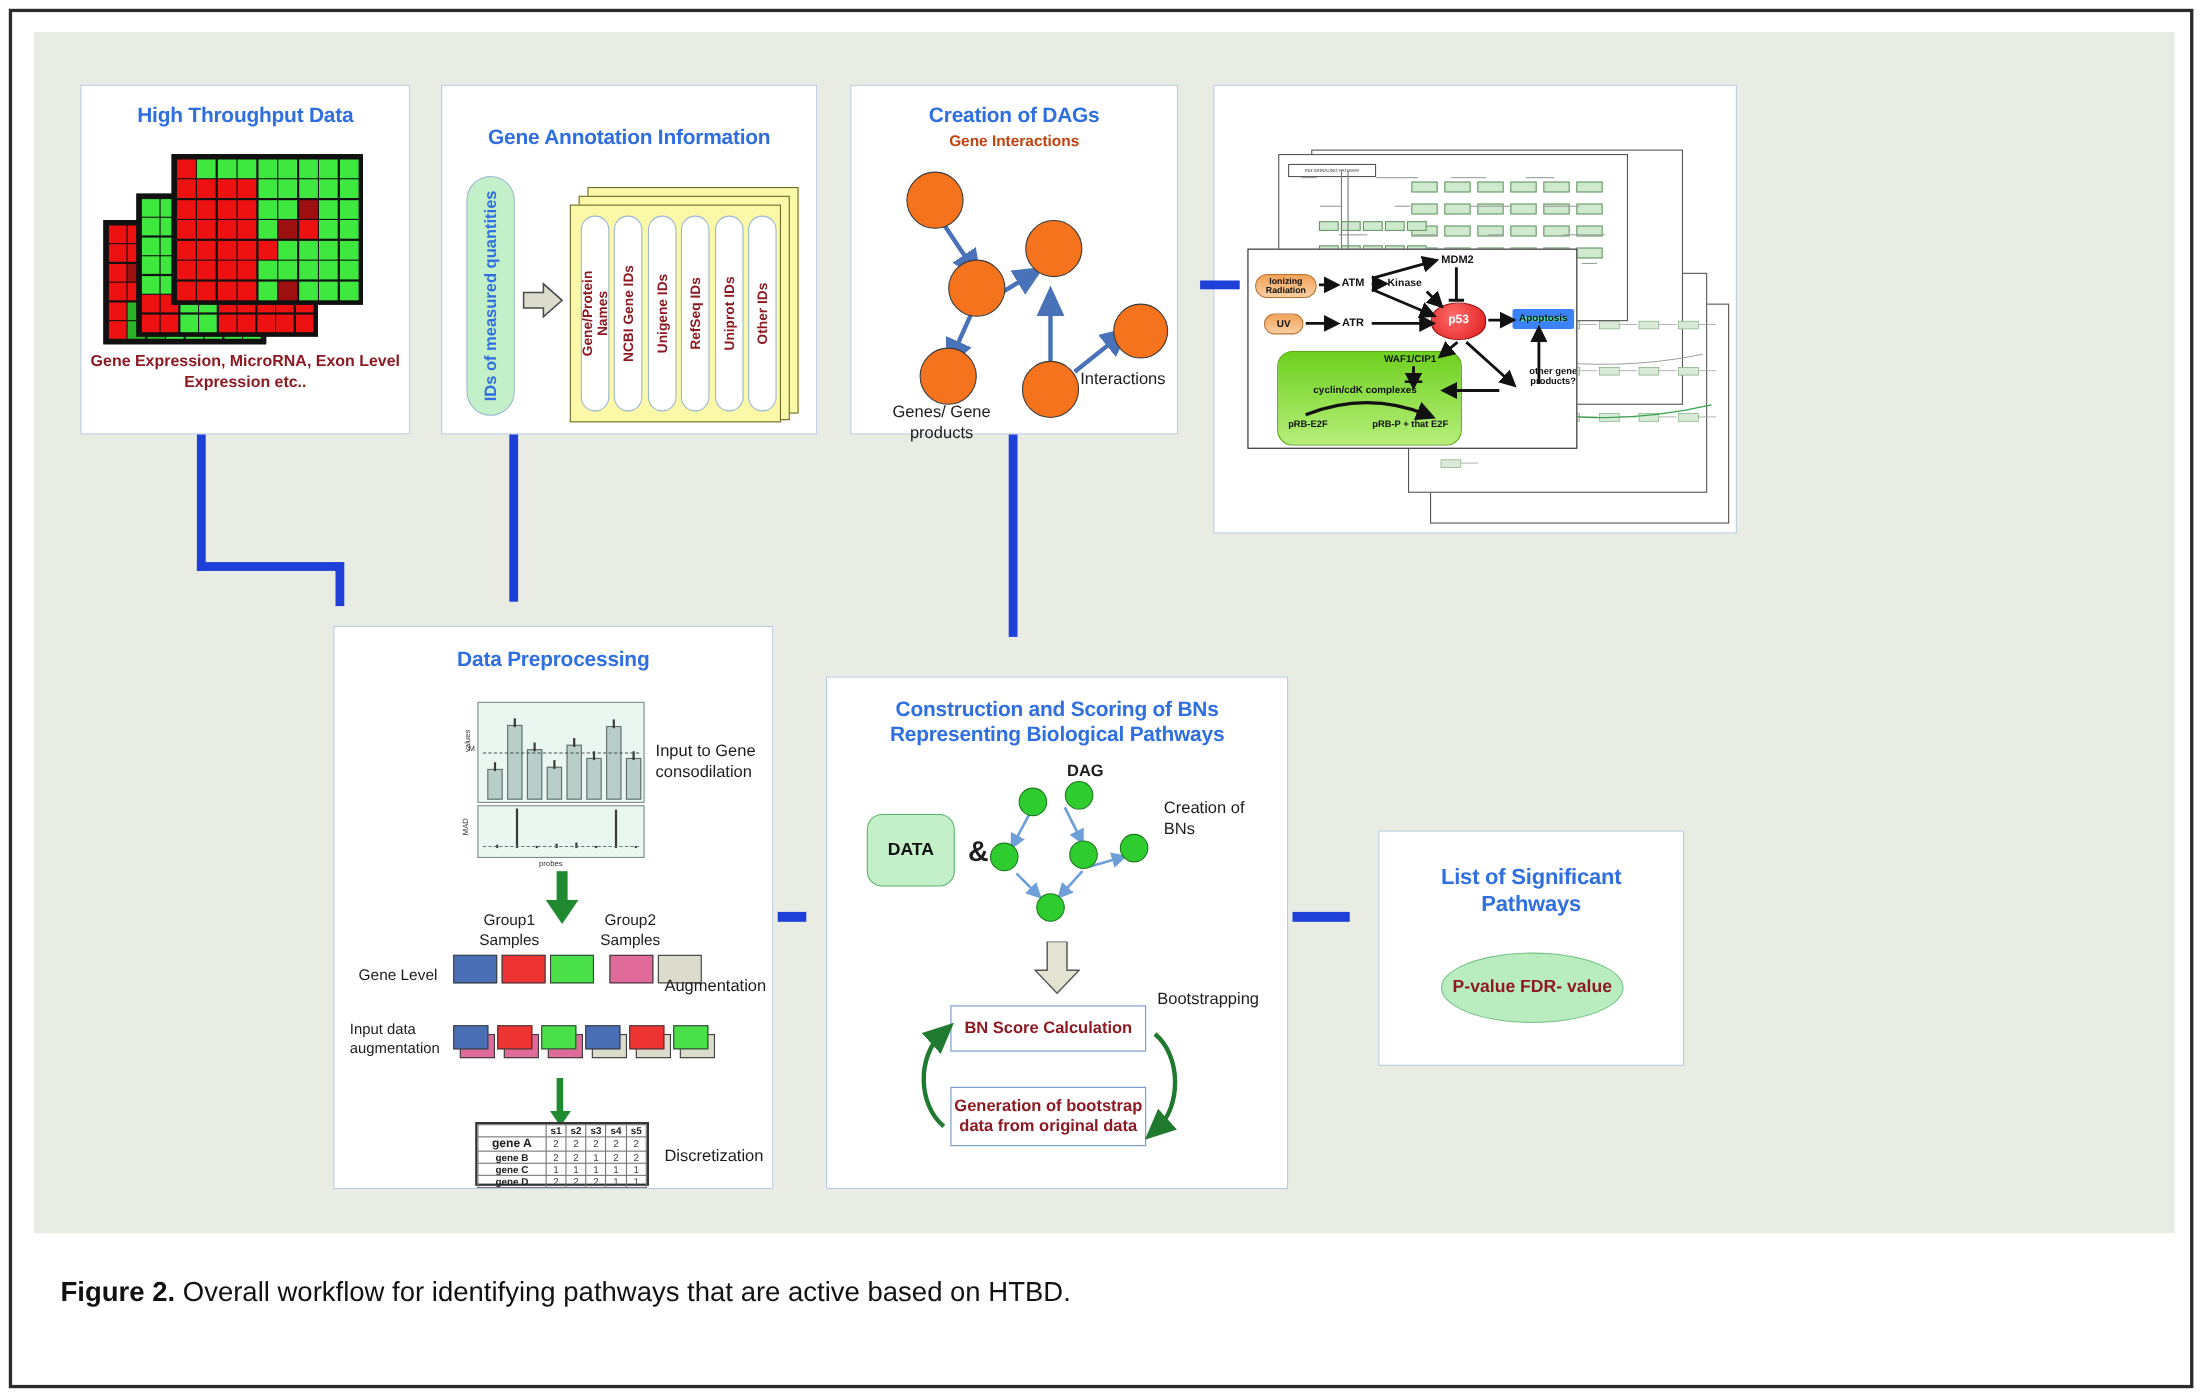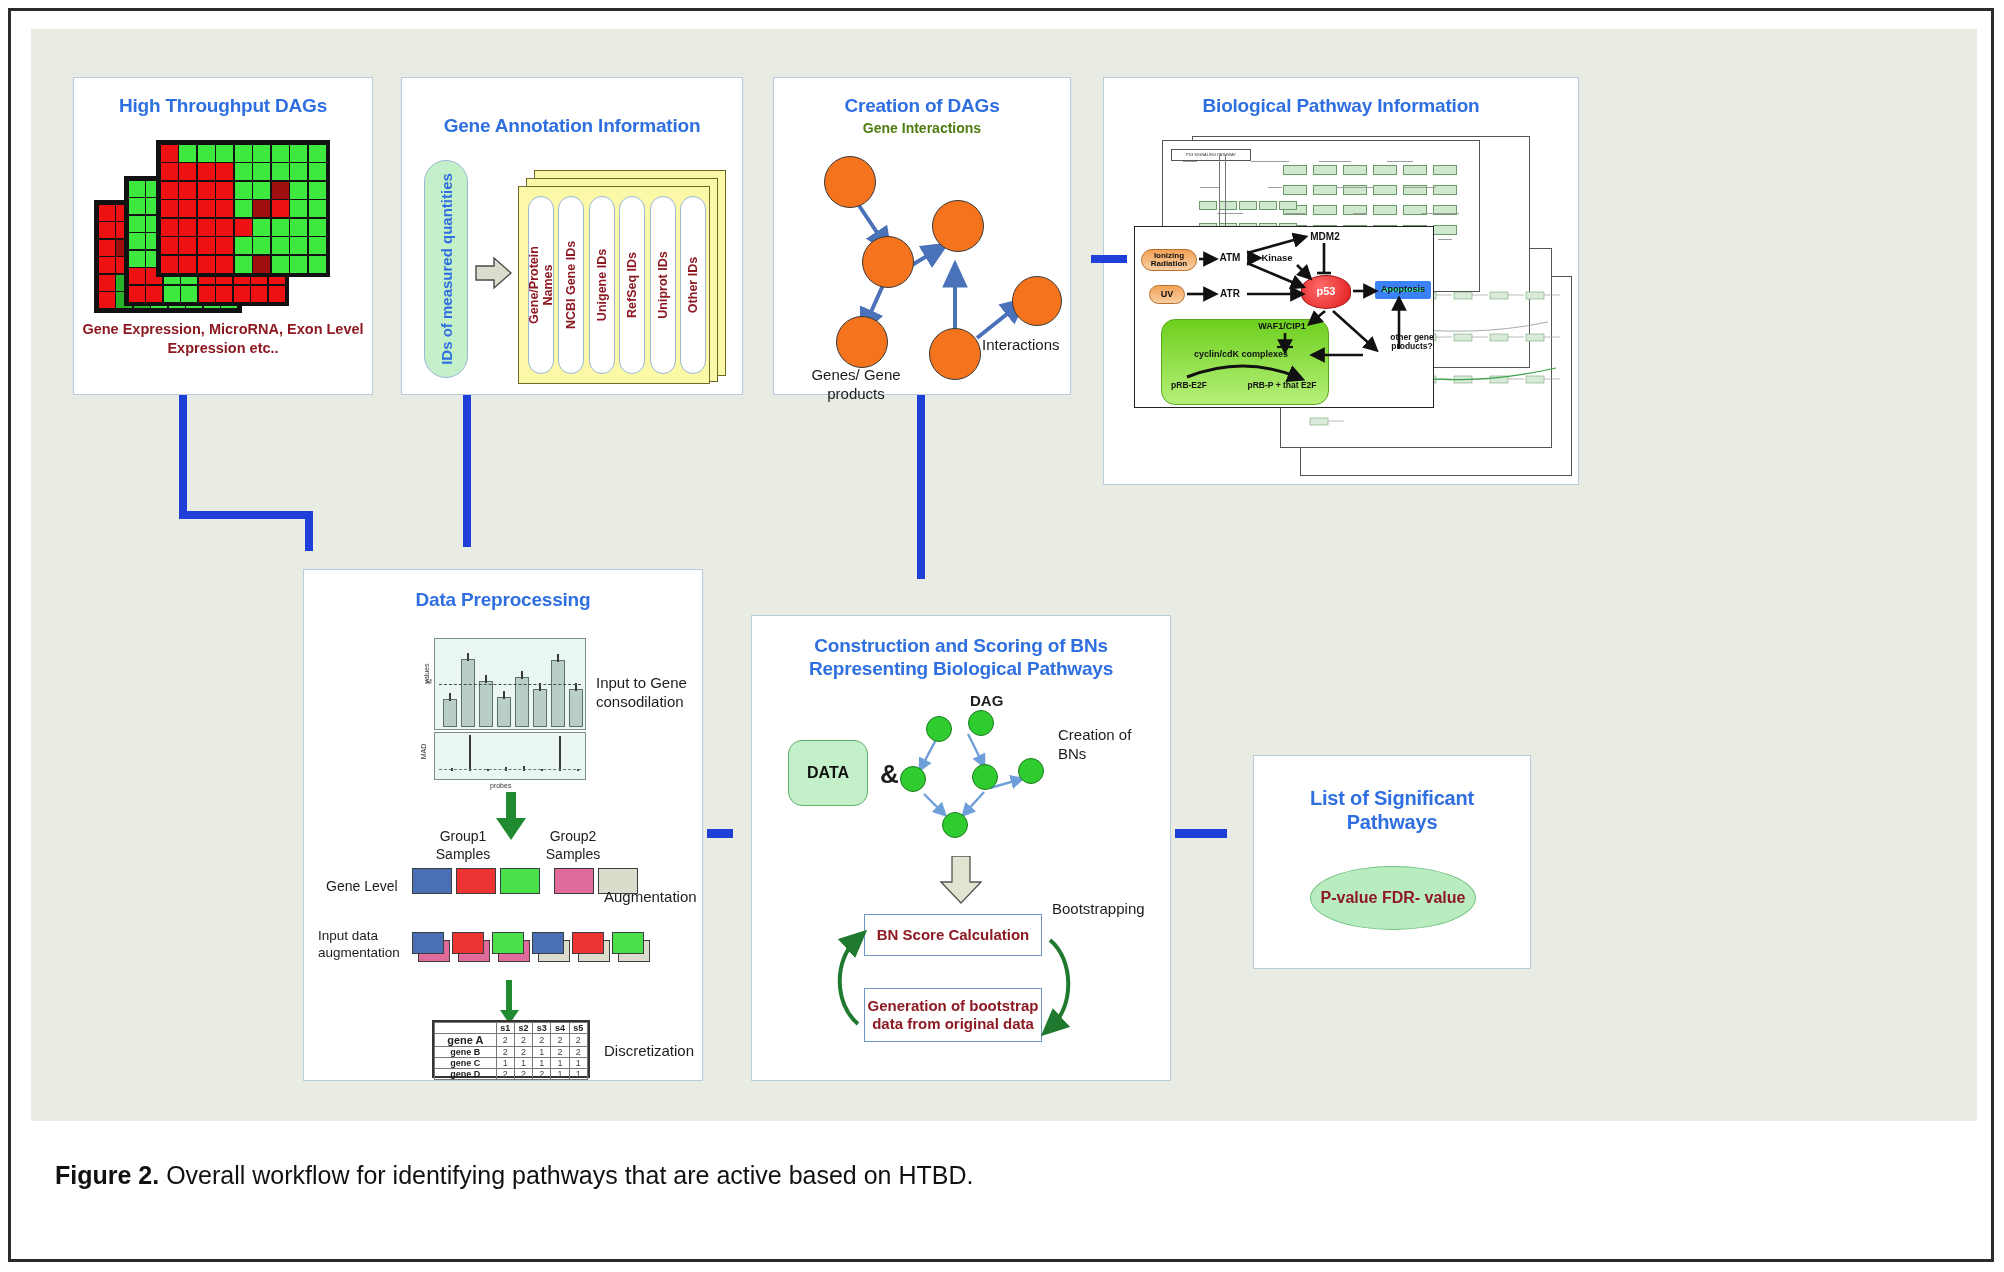--- a/index.html
+++ b/index.html
@@ -2,21 +2,21 @@
 <html><head>
 <meta charset="utf-8">
 <style>
   html,body{margin:0;padding:0;background:#fff;}
   body{font-family:"Liberation Sans",sans-serif;}
   #page{position:relative;width:2004px;height:1272px;background:#ffffff;overflow:hidden;}
   #outer-frame{position:absolute;left:8px;top:8px;width:1986px;height:1254px;border:3px solid #2b2b2b;box-sizing:border-box;background:#ffffff;}
   #canvas{position:absolute;left:20px;top:18px;width:1946px;height:1092px;background:#e9ece3;}
   .panel{position:absolute;background:#ffffff;border:1.5px solid #b8cbe0;box-sizing:border-box;}
   .ptitle{position:absolute;left:0;right:0;text-align:center;color:#2f6fe0;font-weight:bold;letter-spacing:-.2px;line-height:1.22;}
-  .psub{position:absolute;left:0;right:0;text-align:center;color:#4d7c0f;font-weight:bold;}
+  .psub{position:absolute;left:0;right:0;text-align:center;color:#c2410c;font-weight:bold;}
   .redcap{position:absolute;text-align:center;color:#8d1a22;font-weight:bold;line-height:1.3;}
   .blkcap{position:absolute;color:#1c1c1c;line-height:1.25;}
   .arrow-blue{position:absolute;background:#1e3fd8;}
   .ah-blue{position:absolute;width:0;height:0;}
   
   .hmlayer{position:absolute;border:3px solid #111;box-sizing:content-box;display:grid;background:#111;gap:1.5px;padding:1.5px;}
   .hc{width:100%;height:100%;}
   
   .card{position:absolute;background:#fbf9a8;border:1.6px solid #6b6b2a;box-sizing:border-box;}
   .pill{position:absolute;background:#ffffff;border:1.4px solid #9bb7d4;border-radius:40px;box-sizing:border-box;}
@@ -57,21 +57,21 @@
   #caption b{font-weight:bold;}
 </style>
 </head>
 <body>
 
 <div id="page">
 <div id="outer-frame">
   <div id="canvas">
 
     <div class="panel" style="left:42px;top:48px;width:300px;height:318px;">
-      <div class="ptitle" style="top:16px;font-size:19px;">High Throughput DAGs</div>
+      <div class="ptitle" style="top:16px;font-size:19px;">High Throughput Data</div>
       <div id="heat">
             <div class="hmlayer" style="left: 20px; top: 122px; grid-template-columns: repeat(8, 16px); grid-template-rows: repeat(6, 16px);">
               <div class="hc" style="background: rgb(238, 17, 17);"></div>
               <div class="hc" style="background: rgb(238, 17, 17);"></div>
               <div class="hc" style="background: rgb(62, 232, 62);"></div>
               <div class="hc" style="background: rgb(62, 232, 62);"></div>
               <div class="hc" style="background: rgb(62, 232, 62);"></div>
               <div class="hc" style="background: rgb(62, 232, 62);"></div>
               <div class="hc" style="background: rgb(62, 232, 62);"></div>
               <div class="hc" style="background: rgb(62, 232, 62);"></div>
@@ -309,21 +309,20 @@
       <div class="node" style="left:158px;top:122px;width:52px;height:52px;"></div>
       <div class="node" style="left:62px;top:238px;width:52px;height:52px;"></div>
       <div class="node" style="left:155px;top:250px;width:52px;height:52px;"></div>
       <div class="node" style="left:238px;top:198px;width:50px;height:50px;"></div>
 
       <div class="blkcap" style="left:208px;top:258px;font-size:15px;">Interactions</div>
       <div class="blkcap" style="left:24px;top:288px;width:116px;text-align:center;font-size:15px;">Genes/ Gene products</div>
     </div>
 
     <div class="panel" style="left:1072px;top:48px;width:476px;height:408px;">
-      <div class="ptitle" style="top:16px;font-size:19px;">Biological Pathway Information</div>
 
       <div class="thumb" style="left:196px;top:198px;width:272px;height:200px;"></div>
       <div class="thumb" style="left:176px;top:170px;width:272px;height:200px;"></div>
       <div class="thumb" style="left:88px;top:58px;width:338px;height:232px;"></div>
       <div id="bgnet" style="position: absolute; left: 0px; top: 0px; width: 476px; height: 408px; pointer-events: none;">
             <svg width="476" height="408" style="position: absolute; left: 0px; top: 0px;">
               <rect x="206" y="214" width="18" height="7" fill="#d9ead9" stroke="#7aa87a" stroke-width=".6"></rect>
               <line x1="224" y1="217" x2="240" y2="217" stroke="#9aa09a" stroke-width=".7"></line>
               <rect x="242" y="214" width="18" height="7" fill="#d9ead9" stroke="#7aa87a" stroke-width=".6"></rect>
               <line x1="260" y1="217" x2="276" y2="217" stroke="#9aa09a" stroke-width=".7"></line>

